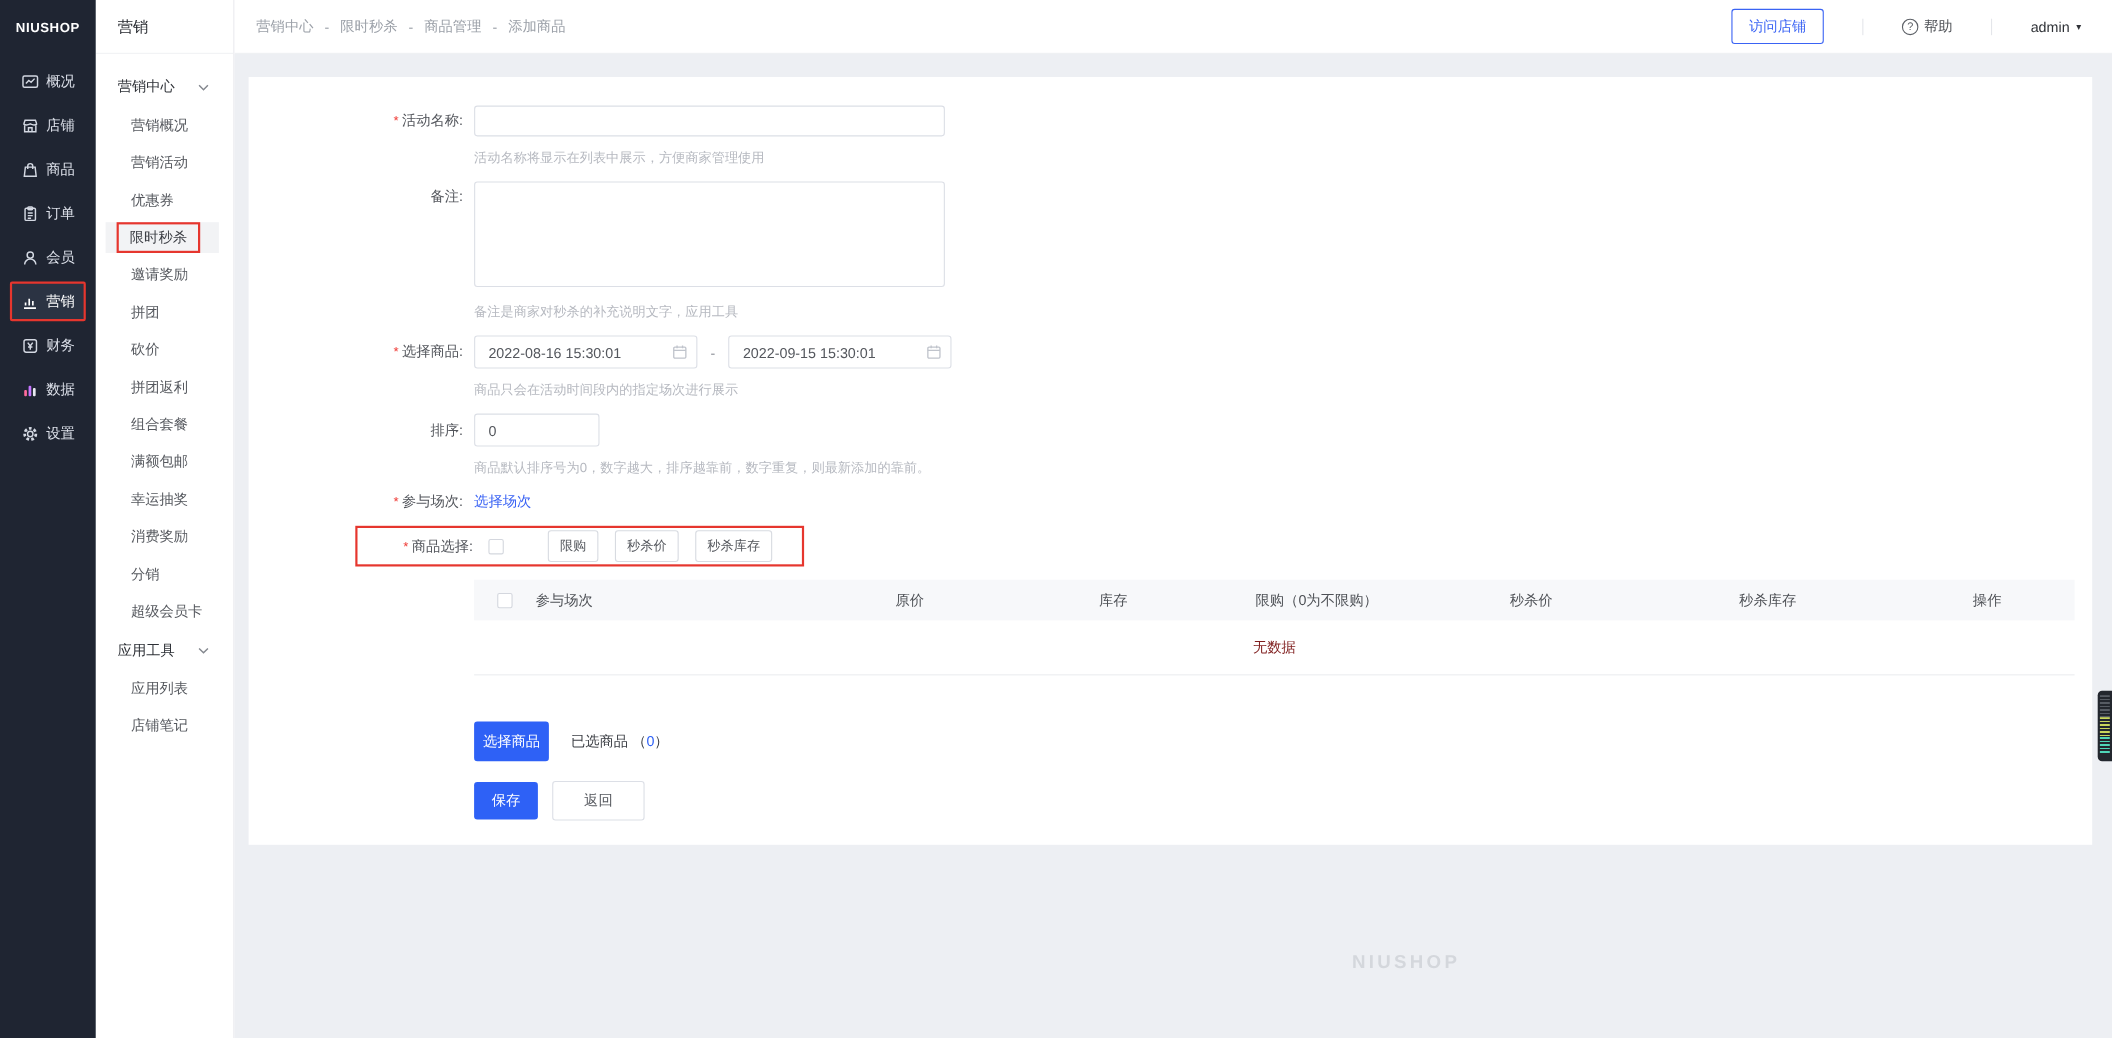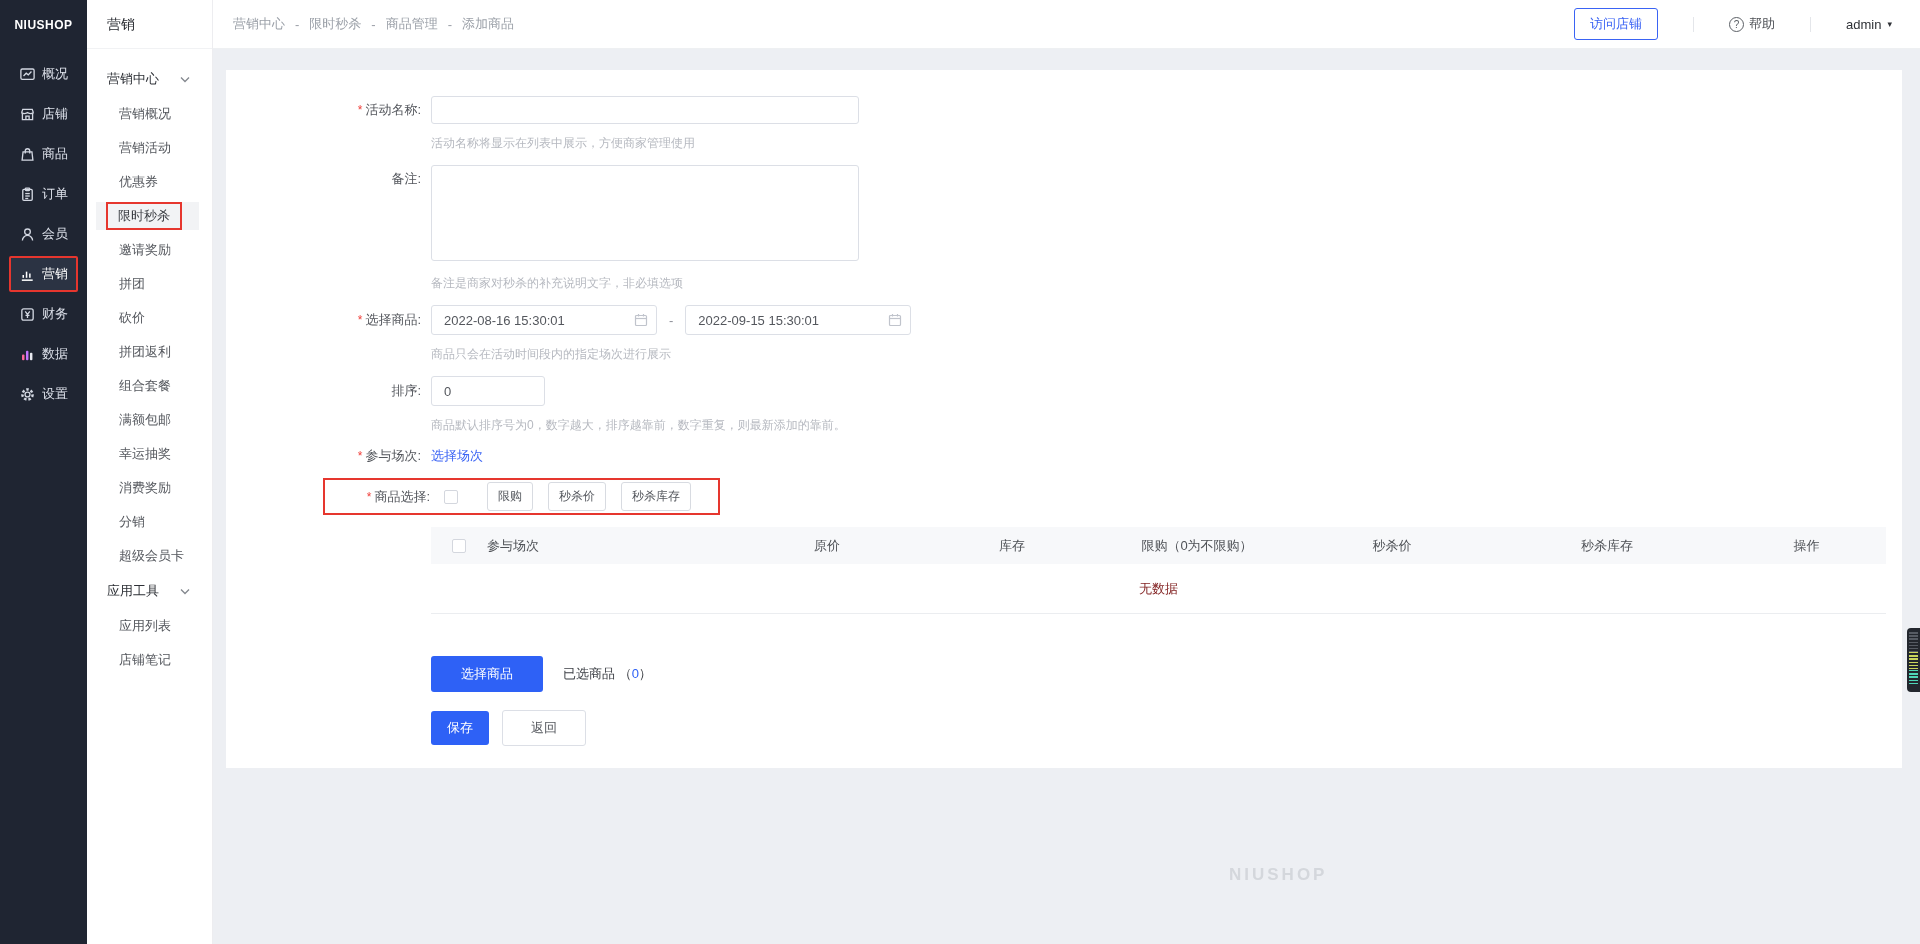--- a/index.html
+++ b/index.html
@@ -54,50 +54,50 @@
   .flabel { width:205px; text-align:right; padding-right:10px; font-size:13px; color:#53565c; flex:0 0 auto; }
   .req { color:#f0413c; margin-right:3px; font-size:12px; }
   .tinput { width:428px; height:28px; border:1px solid #dcdfe6; border-radius:3px; padding:0 10px;
             font-size:13px; color:#5b5e64; font-family:inherit; outline:none; background:#fff; }
   .tarea { width:428px; height:96px; border:1px solid #dcdfe6; border-radius:3px; padding:8px 10px;
            font-size:13px; color:#5b5e64; font-family:inherit; resize:none; outline:none; }
   .row-top { align-items:flex-start; }
   .row-top .flabel { padding-top:5px; }
   .helper { margin:11px 0 13px 205px; font-size:12px; color:#b6b9c0; }
   .date-wrap { position:relative; }
-  .dinput { width:226px; height:30px; border:1px solid #dcdfe6; border-radius:3px; padding:0 30px 0 12px;
+  .dinput { width:203px; height:30px; border:1px solid #dcdfe6; border-radius:3px; padding:0 30px 0 12px;
             font-size:13px; color:#54575d; font-family:inherit; outline:none; background:#fff; }
   .cal-ico { position:absolute; right:9px; top:8px; }
   .date-sep { margin:0 12px; color:#8d9098; font-size:13px; }
   .ninput { width:114px; height:30px; border:1px solid #dcdfe6; border-radius:3px; padding:0 12px;
             font-size:13px; color:#54575d; font-family:inherit; outline:none; }
   .blue-link { color:#3a63f4; font-size:13px; text-decoration:none; cursor:pointer; }
 
   .goods-row { margin-top:13px; display:flex; }
   .red-annot-box { margin-left:97px; border:2px solid #e6362e; height:37px; display:flex; align-items:center;
                    padding-right:27px; }
   .red-annot-box .flabel { width:105px; padding-right:0;padding-left:20px; }
   .cbx { width:14px; height:14px; border:1px solid #d4d7de; border-radius:2px; background:#fff; flex:0 0 auto; cursor:pointer; }
   .goods-cbx { margin-left:14px; }
   .mini-btn { margin-left:15px; background:#fff; border:1px solid #d8dbe1; border-radius:3px;
               padding:5px 10px; font-size:12px; color:#54575d; cursor:pointer; font-family:inherit; white-space:nowrap; }
-  .mini-btn:first-of-type { margin-left:29px; }
+  .mini-btn:first-of-type { margin-left:40px; }
 
   .gtable { margin:12px 0 0 205px; width:1455px; }
   .gt-head { display:grid; grid-template-columns:56px 240px 200px 170px 200px 190px 240px 159px;
              height:37px; align-items:center; background:#f7f8fa; font-size:13px; color:#4e5156; }
   .gt-head .cell { text-align:center; }
   .gt-head .cell-name { text-align:left; }
   .gt-head .cell-cb { display:flex; justify-content:center; }
   .gt-empty { height:50px; display:flex; align-items:center; justify-content:center;
               font-size:13px; color:#7f1d1d; border-bottom:1px solid #ebedf0; }
 
   .act-row1 { margin:42px 0 0 205px; display:flex; align-items:center; }
   .btn-primary { background:#2e61f6; color:#fff; border:none; border-radius:3px; font-size:13px;
-                 padding:9px 30px; cursor:pointer; font-family:inherit; }
+                 padding:9px 8px; cursor:pointer; font-family:inherit; }
   .selected-info { margin-left:20px; font-size:13px; color:#3b3e44; }
   .selected-info .num { color:#2e61f6; }
   .act-row2 { margin:18px 0 0 205px; display:flex; align-items:center; }
   .btn-save { background:#2e61f6; color:#fff; border:none; border-radius:3px; font-size:13px;
               padding:8px 16px; cursor:pointer; font-family:inherit; }
   .btn-back { margin-left:13px; background:#fff; border:1px solid #dcdfe6; border-radius:3px; font-size:13px;
               color:#55585e; padding:8px 28px; cursor:pointer; font-family:inherit; }
 
   .watermark { position:absolute; left:1016px; top:816px; font-size:17px; font-weight:bold;
                letter-spacing:3px; color:#d4d7dc; }
@@ -259,21 +259,21 @@
       <div class="form-row">
         <span class="flabel"><span class="req">*</span><span>活动名称:</span></span>
         <input class="tinput" type="text" value="" style="">
       </div>
       <div class="helper">活动名称将显示在列表中展示，方便商家管理使用</div>
 
       <div class="form-row row-top">
         <span class="flabel">备注:</span>
         <textarea class="tarea" style=""></textarea>
       </div>
-      <div class="helper" style="margin-top:14px;">备注是商家对秒杀的补充说明文字，非必填选项</div>
+      <div class="helper" style="margin-top:14px;">备注是商家对秒杀的补充说明文字，应用工具</div>
 
       <div class="form-row">
         <span class="flabel"><span class="req">*</span><span>选择商品:</span></span>
         <span class="date-wrap">
           <input class="dinput" type="text" value="2022-08-16 15:30:01" style="">
           <svg class="cal-ico" width="14" height="14" viewBox="0 0 14 14" fill="none" stroke="#c0c4cc" stroke-width="1.2">
               <rect x="1.5" y="2.5" width="11" height="10" rx="1"></rect>
               <line x1="1.5" y1="5.5" x2="12.5" y2="5.5"></line>
               <line x1="4.5" y1="1" x2="4.5" y2="3.5"></line>
               <line x1="9.5" y1="1" x2="9.5" y2="3.5"></line>

